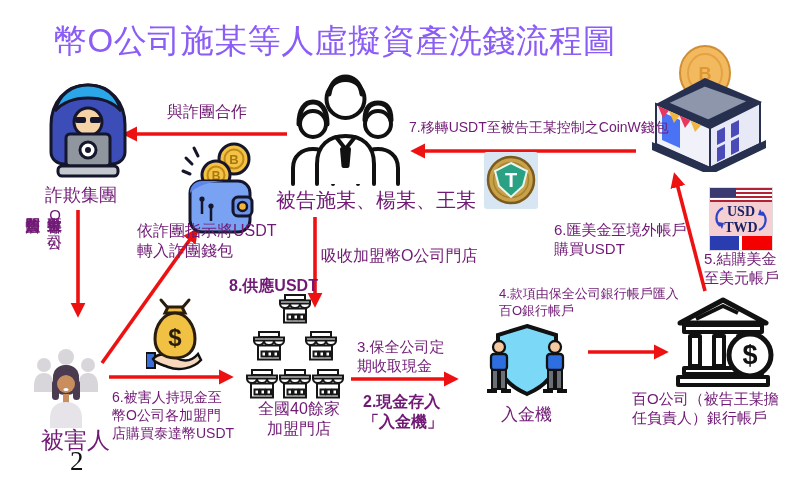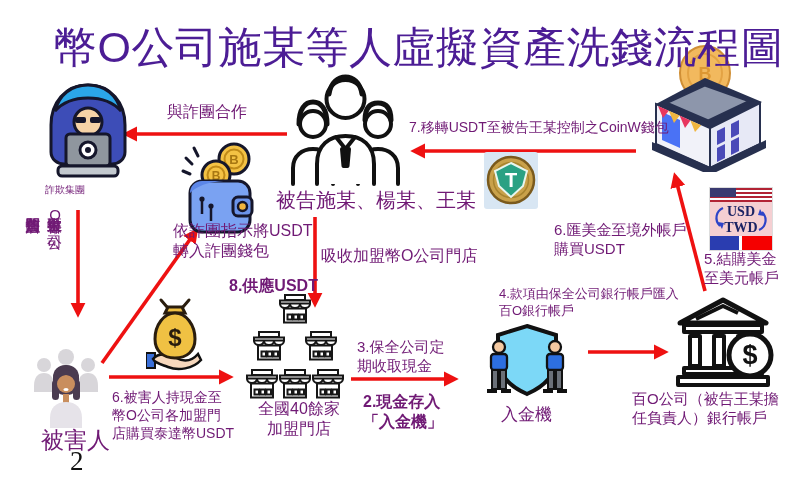--- a/index.html
+++ b/index.html
@@ -1,19 +1,19 @@
 <!DOCTYPE html>
 <html><head>
 <meta charset="utf-8">
 <style>
   html,body{margin:0;padding:0;background:#888;}
   #canvas{position:relative;width:800px;height:498px;background:#ffffff;overflow:hidden;
           font-family:"Liberation Sans","DejaVu Sans",sans-serif;color:#2f2f2f;}
   .t{position:absolute;white-space:pre-line;line-height:1.28;color:#701a75;z-index:3;}
-  .title{font-size:43px;color:#4c1d95;letter-spacing:0.5px;white-space:nowrap;}
+  .title{font-size:33px;color:#8b5cf6;letter-spacing:0.5px;white-space:nowrap;}
   .vtext{writing-mode:vertical-rl;text-orientation:upright;line-height:1.45;}
   .icon{position:absolute;z-index:2;}
   .icon svg{display:block;width:100%;height:100%;}
   #arrows{position:absolute;left:0;top:0;z-index:1;pointer-events:none;}
   .usdtwd{position:absolute;left:710px;top:188px;width:62px;height:62px;z-index:2;
           box-shadow:0 0 0 1px #ddd;}
   .usdtwd .flag{position:relative;height:14px;
           background:repeating-linear-gradient(#b22234 0 2px,#fff 2px 4px);}
   .usdtwd .flag .canton{position:absolute;left:0;top:0;width:26px;height:9px;background:#3a3a70;}
   .usdtwd .mid{position:relative;height:34px;background:#f5cfd2;text-align:center;
@@ -55,21 +55,21 @@
       <path d="M50,5 C33,5 21,15 17,31 C25,22 36,18 50,18 C64,18 75,22 83,31 C79,15 67,5 50,5 Z" fill="#2ba6e8" stroke="#15162b" stroke-width="3"></path>
       <circle cx="50" cy="42" r="14" fill="#f6d3a7" stroke="#15162b" stroke-width="3"></circle>
       <rect x="37" y="37" width="11" height="6" rx="2" fill="#15162b"></rect>
       <rect x="52" y="37" width="11" height="6" rx="2" fill="#15162b"></rect>
       <rect x="28" y="54" width="44" height="32" rx="4" fill="#8f969e" stroke="#15162b" stroke-width="3"></rect>
       <circle cx="50" cy="70" r="8" fill="#ffffff" stroke="#15162b" stroke-width="3"></circle>
       <circle cx="50" cy="70" r="3" fill="#15162b"></circle>
       <rect x="20" y="86" width="60" height="10" rx="4" fill="#c3c9cf" stroke="#15162b" stroke-width="3"></rect>
     </svg>
   </div>
-  <div class="t" style="left:45px;top:184px;font-size:10px;">詐欺集團</div>
+  <div class="t" style="left:45px;top:184px;font-size:18px;">詐欺集團</div>
 
   <div class="t vtext" style="left:22px;top:206px;height:200px;font-size:15px;">引導被害人至幣O公司
 各加盟門店買幣</div>
 
   <div class="t" style="left:167px;top:102px;font-size:16px;">與詐團合作</div>
 
   <div class="icon" style="left:176px;top:140px;width:92px;height:96px;">
     <svg viewBox="0 0 92 96">
       <path d="M10,18 L16,24 M7,31 L14,34 M18,8 L22,16" stroke="#15162b" stroke-width="3" stroke-linecap="round"></path>
       <circle cx="58" cy="19" r="15" fill="#f4c244" stroke="#15162b" stroke-width="3"></circle>
@@ -81,21 +81,21 @@
       <rect x="14" y="41" width="60" height="51" rx="12" fill="#7aa2f2" stroke="#15162b" stroke-width="3"></rect>
       <path d="M14,53 C24,43 40,41 52,41 L26,41 C19,41 14,46 14,53 Z" fill="#5c86e8"></path>
       <rect x="57" y="57" width="19" height="19" rx="5" fill="#6b93ea" stroke="#15162b" stroke-width="3"></rect>
       <circle cx="66.5" cy="66.5" r="4.5" fill="#f1b53e" stroke="#15162b" stroke-width="2.5"></circle>
       <circle cx="26" cy="59" r="2.6" fill="#15162b"></circle>
         <line x1="26" y1="61" x2="26" y2="74" stroke="#15162b" stroke-width="2.5"></line>
       <circle cx="35" cy="66" r="2.6" fill="#15162b"></circle>
         <line x1="35" y1="68" x2="35" y2="81" stroke="#15162b" stroke-width="2.5"></line>
     </svg>
   </div>
-  <div class="t" style="left:137px;top:221px;font-size:16px;margin-left:36px;">依詐團指示將USDT
+  <div class="t" style="left:137px;top:221px;font-size:16px;">依詐團指示將USDT
 轉入詐團錢包</div>
 
   <div class="icon" style="left:283px;top:72px;width:125px;height:114px;">
     <svg viewBox="0 0 125 114">
       <g stroke="#111" stroke-width="4" fill="#fff" stroke-linejoin="round" stroke-linecap="round">
         <path d="M10,112 L10,96 C10,84 19,77 30,77 C41,77 50,84 50,96 L50,112"></path>
         <circle cx="30" cy="52" r="13"></circle>
         <path d="M16,52 C16,37 22,30 30,30 C38,30 44,37 44,52" fill="none" stroke-width="5"></path>
         <path d="M75,112 L75,96 C75,84 84,77 95,77 C106,77 115,84 115,96 L115,112"></path>
         <circle cx="95" cy="52" r="13"></circle>

